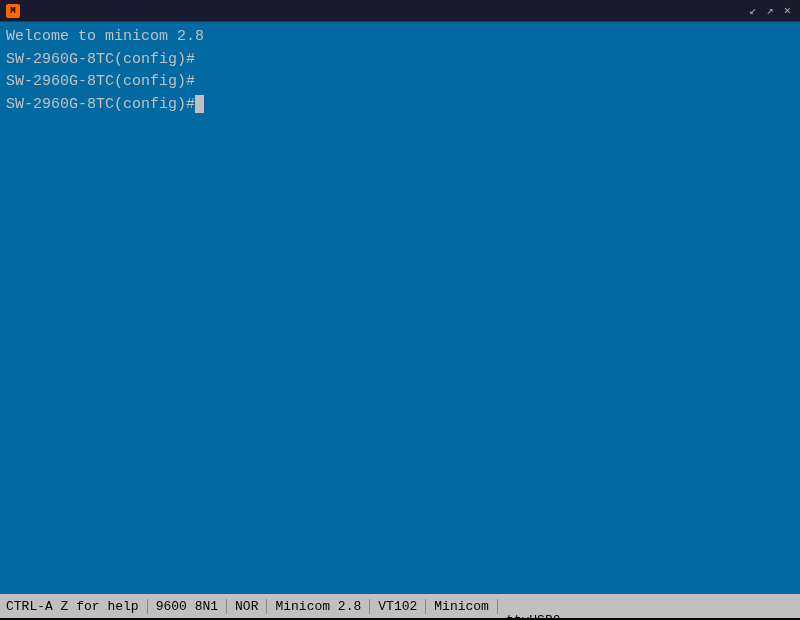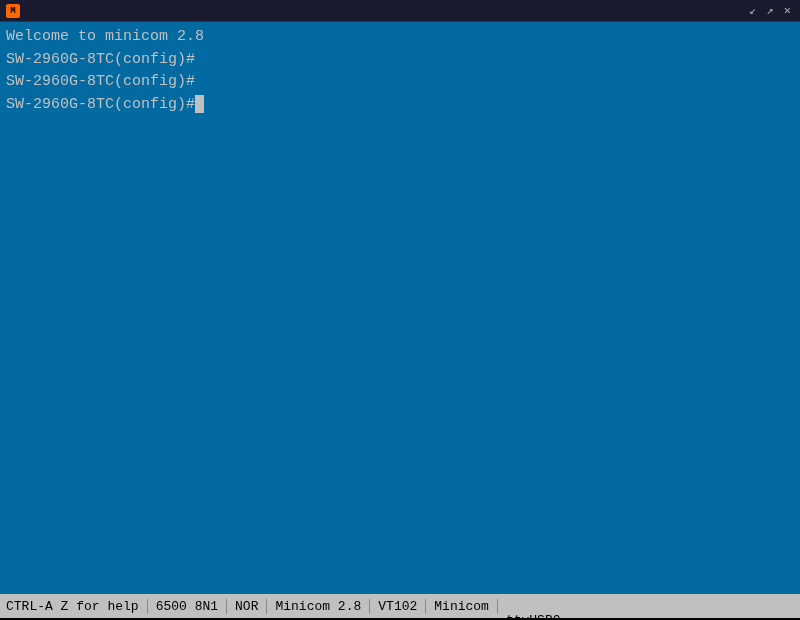--- a/index.html
+++ b/index.html
@@ -141,19 +141,19 @@
     <span class="line"></span>
     <span class="line"></span>
     <span class="line"></span>
     <span class="line">SW-2960G-8TC(config)#</span>
     <span class="line">SW-2960G-8TC(config)#</span>
     <span class="line">SW-2960G-8TC(config)#<span class="cursor"></span></span>
   </div>
 
 <div id="statusbar">
   <span class="status-item">CTRL-A Z for help</span>
-  <span class="status-item">6500 8N1</span>
+  <span class="status-item">9600 8N1</span>
   <span class="status-item">NOR</span>
   <span class="status-item">Minicom 2.8</span>
   <span class="status-item">VT102</span>
   <span class="status-item">Minicom</span>
   <span class="status-item">ttyUSB0</span>
 </div>
 
 </body></html>

